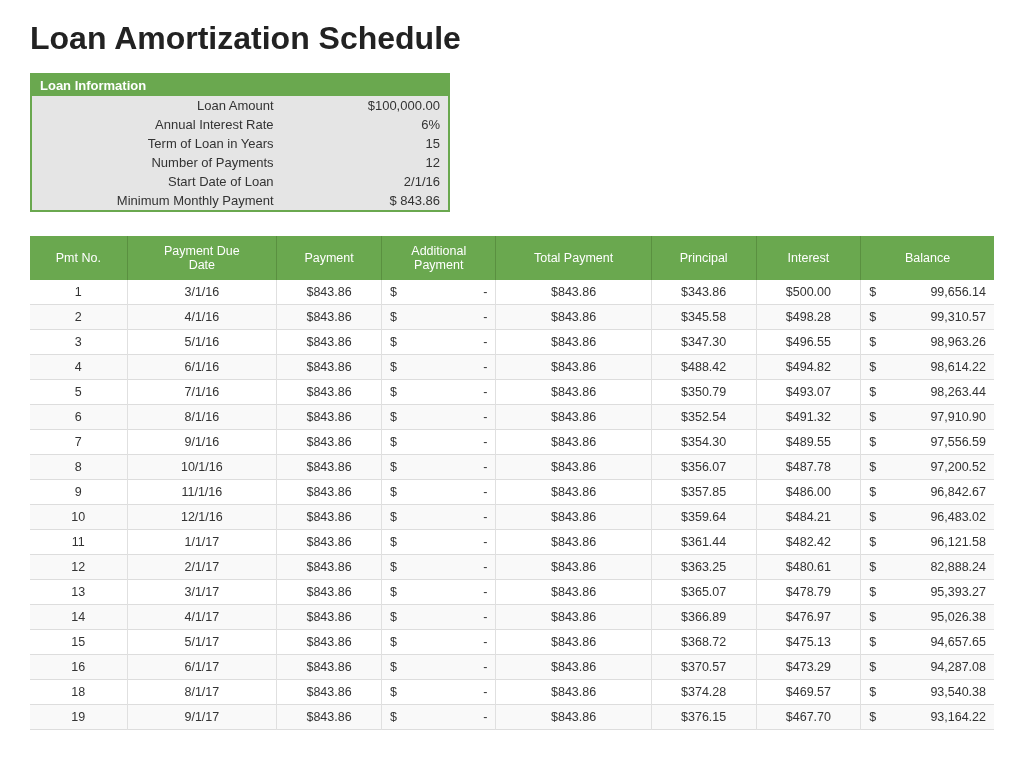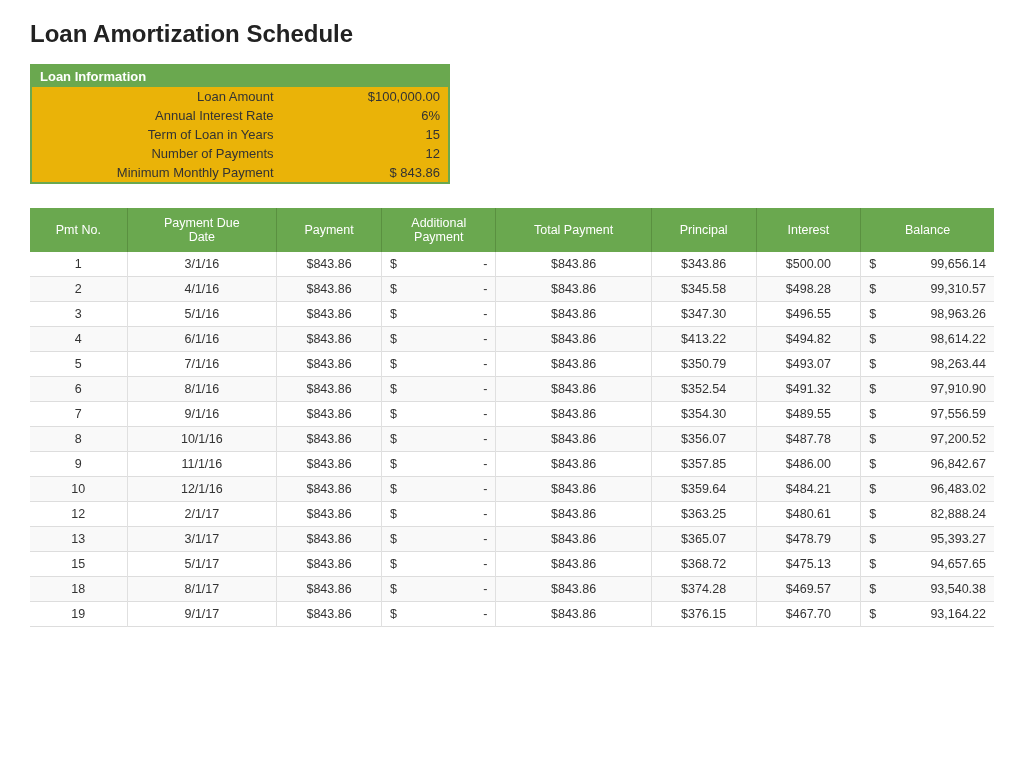--- a/index.html
+++ b/index.html
@@ -4,28 +4,28 @@
   <style>
     * { margin: 0; padding: 0; box-sizing: border-box; }
     body {
       font-family: Arial, sans-serif;
       background: #fff;
       color: #333;
       padding: 20px 30px;
       font-size: 13px;
     }
     h1 {
-      font-size: 24px;
+      font-size: 32px;
       font-weight: bold;
       margin-bottom: 16px;
       color: #222;
     }
     .loan-info-box {
       border: 2px solid #6aa84f;
-      background: #eab308;
+      background: #e5e5e5;
       width: 420px;
       margin-bottom: 24px;
     }
     .loan-info-header {
       background: #6aa84f;
       color: #fff;
       font-weight: bold;
       padding: 3px 8px;
       font-size: 13px;
     }
@@ -107,20 +107,24 @@
           <td class="label-cell">Annual Interest Rate</td>
           <td class="value-cell">6%</td>
         </tr>
         <tr>
           <td class="label-cell">Term of Loan in Years</td>
           <td class="value-cell">15</td>
         </tr>
         <tr>
           <td class="label-cell">Number of Payments</td>
           <td class="value-cell">12</td>
+        </tr>
+        <tr>
+          <td class="label-cell">Start Date of Loan</td>
+          <td class="value-cell">2/1/16</td>
         </tr>
         <tr>
           <td class="label-cell">Minimum Monthly Payment</td>
           <td class="value-cell">$    843.86</td>
         </tr>
       </tbody>
   </table>
 </div>
 
 <table class="amort-table">
@@ -187,21 +191,21 @@
       </tr>
       <tr>
         <td>4</td>
         <td>6/1/16</td>
         <td>$843.86</td>
         <td style="display: table-cell;">
           <span style="float:left">$</span>
           <span style="float:right">-</span>
         </td>
         <td>$843.86</td>
-        <td>$413.22</td>
+        <td>$488.42</td>
         <td>$494.82</td>
         <td class="balance-cell">
           <span style="float:left">$</span>
           <span style="float:right">98,614.22</span>
         </td>
       </tr>
       <tr>
         <td>5</td>
         <td>7/1/16</td>
         <td>$843.86</td>
@@ -291,20 +295,36 @@
         </td>
         <td>$843.86</td>
         <td>$359.64</td>
         <td>$484.21</td>
         <td class="balance-cell">
           <span style="float:left">$</span>
           <span style="float:right">96,483.02</span>
         </td>
       </tr>
       <tr>
+        <td>11</td>
+        <td>1/1/17</td>
+        <td>$843.86</td>
+        <td style="display: table-cell;">
+          <span style="float:left">$</span>
+          <span style="float:right">-</span>
+        </td>
+        <td>$843.86</td>
+        <td>$361.44</td>
+        <td>$482.42</td>
+        <td class="balance-cell">
+          <span style="float:left">$</span>
+          <span style="float:right">96,121.58</span>
+        </td>
+      </tr>
+      <tr>
         <td>12</td>
         <td>2/1/17</td>
         <td>$843.86</td>
         <td style="display: table-cell;">
           <span style="float:left">$</span>
           <span style="float:right">-</span>
         </td>
         <td>$843.86</td>
         <td>$363.25</td>
         <td>$480.61</td>
@@ -323,33 +343,65 @@
         </td>
         <td>$843.86</td>
         <td>$365.07</td>
         <td>$478.79</td>
         <td class="balance-cell">
           <span style="float:left">$</span>
           <span style="float:right">95,393.27</span>
         </td>
       </tr>
       <tr>
+        <td>14</td>
+        <td>4/1/17</td>
+        <td>$843.86</td>
+        <td style="display: table-cell;">
+          <span style="float:left">$</span>
+          <span style="float:right">-</span>
+        </td>
+        <td>$843.86</td>
+        <td>$366.89</td>
+        <td>$476.97</td>
+        <td class="balance-cell">
+          <span style="float:left">$</span>
+          <span style="float:right">95,026.38</span>
+        </td>
+      </tr>
+      <tr>
         <td>15</td>
         <td>5/1/17</td>
         <td>$843.86</td>
         <td style="display: table-cell;">
           <span style="float:left">$</span>
           <span style="float:right">-</span>
         </td>
         <td>$843.86</td>
         <td>$368.72</td>
         <td>$475.13</td>
         <td class="balance-cell">
           <span style="float:left">$</span>
           <span style="float:right">94,657.65</span>
+        </td>
+      </tr>
+      <tr>
+        <td>16</td>
+        <td>6/1/17</td>
+        <td>$843.86</td>
+        <td style="display: table-cell;">
+          <span style="float:left">$</span>
+          <span style="float:right">-</span>
+        </td>
+        <td>$843.86</td>
+        <td>$370.57</td>
+        <td>$473.29</td>
+        <td class="balance-cell">
+          <span style="float:left">$</span>
+          <span style="float:right">94,287.08</span>
         </td>
       </tr>
       <tr>
         <td>18</td>
         <td>8/1/17</td>
         <td>$843.86</td>
         <td style="display: table-cell;">
           <span style="float:left">$</span>
           <span style="float:right">-</span>
         </td>

